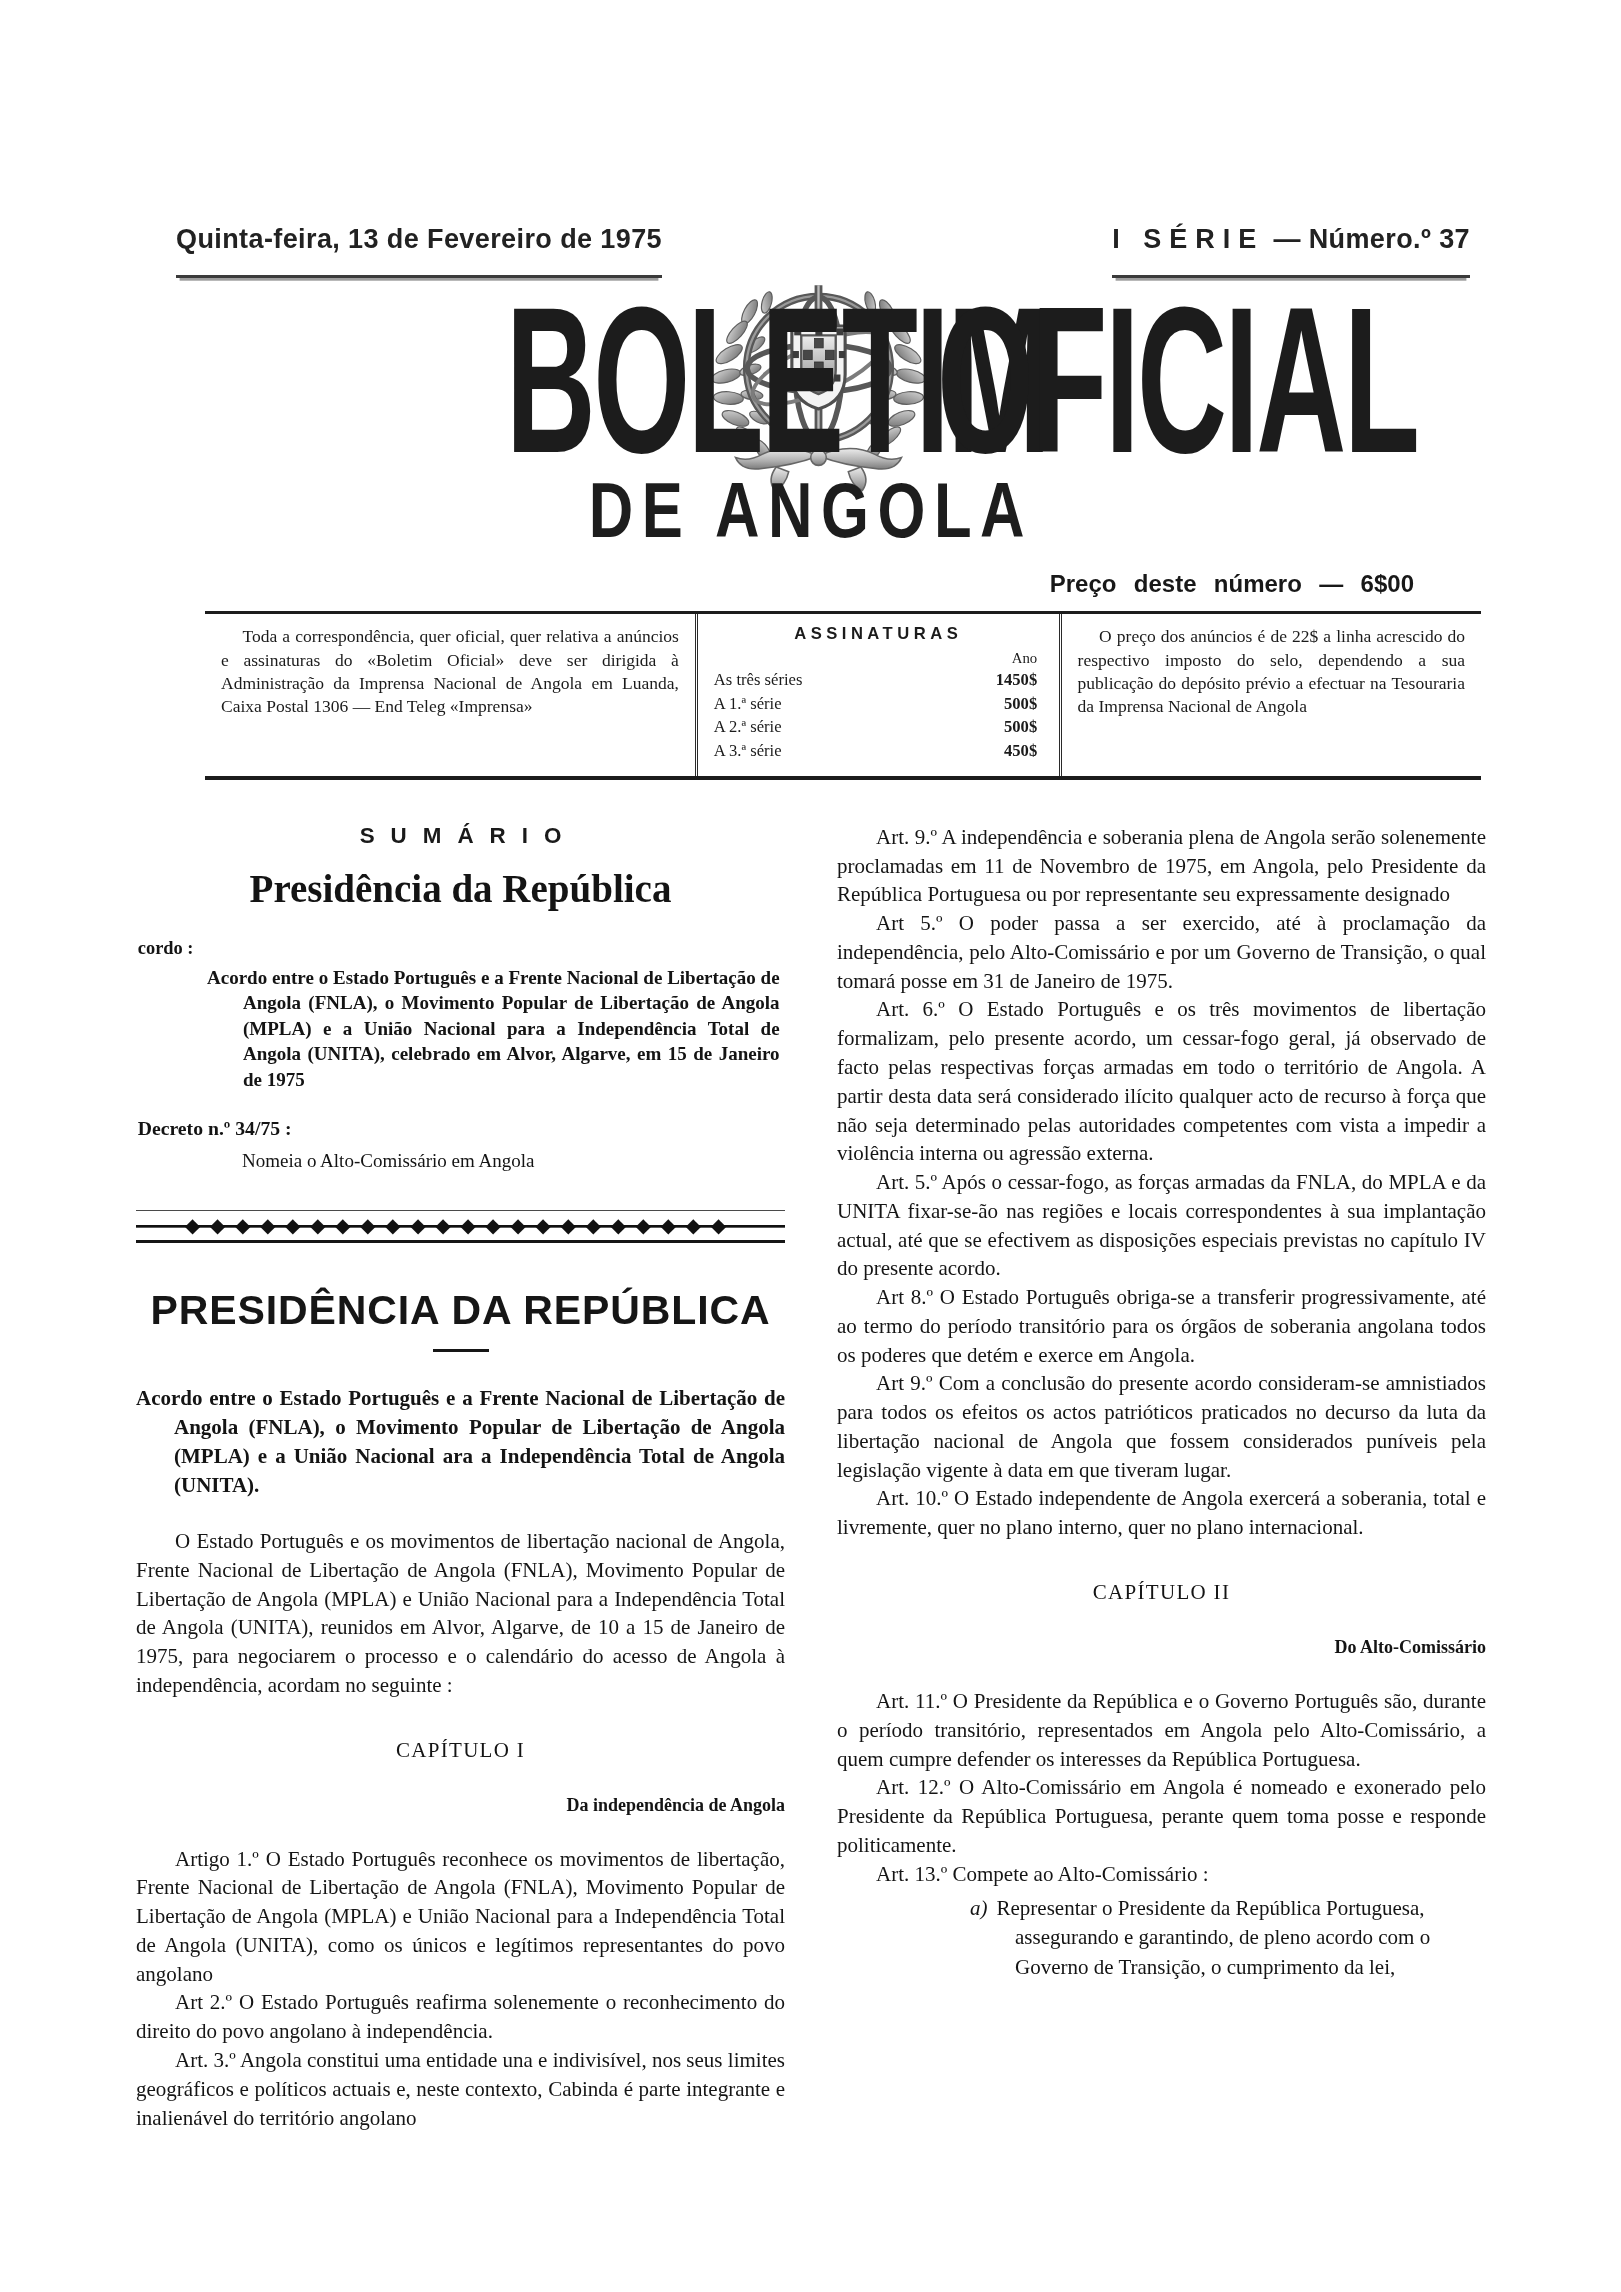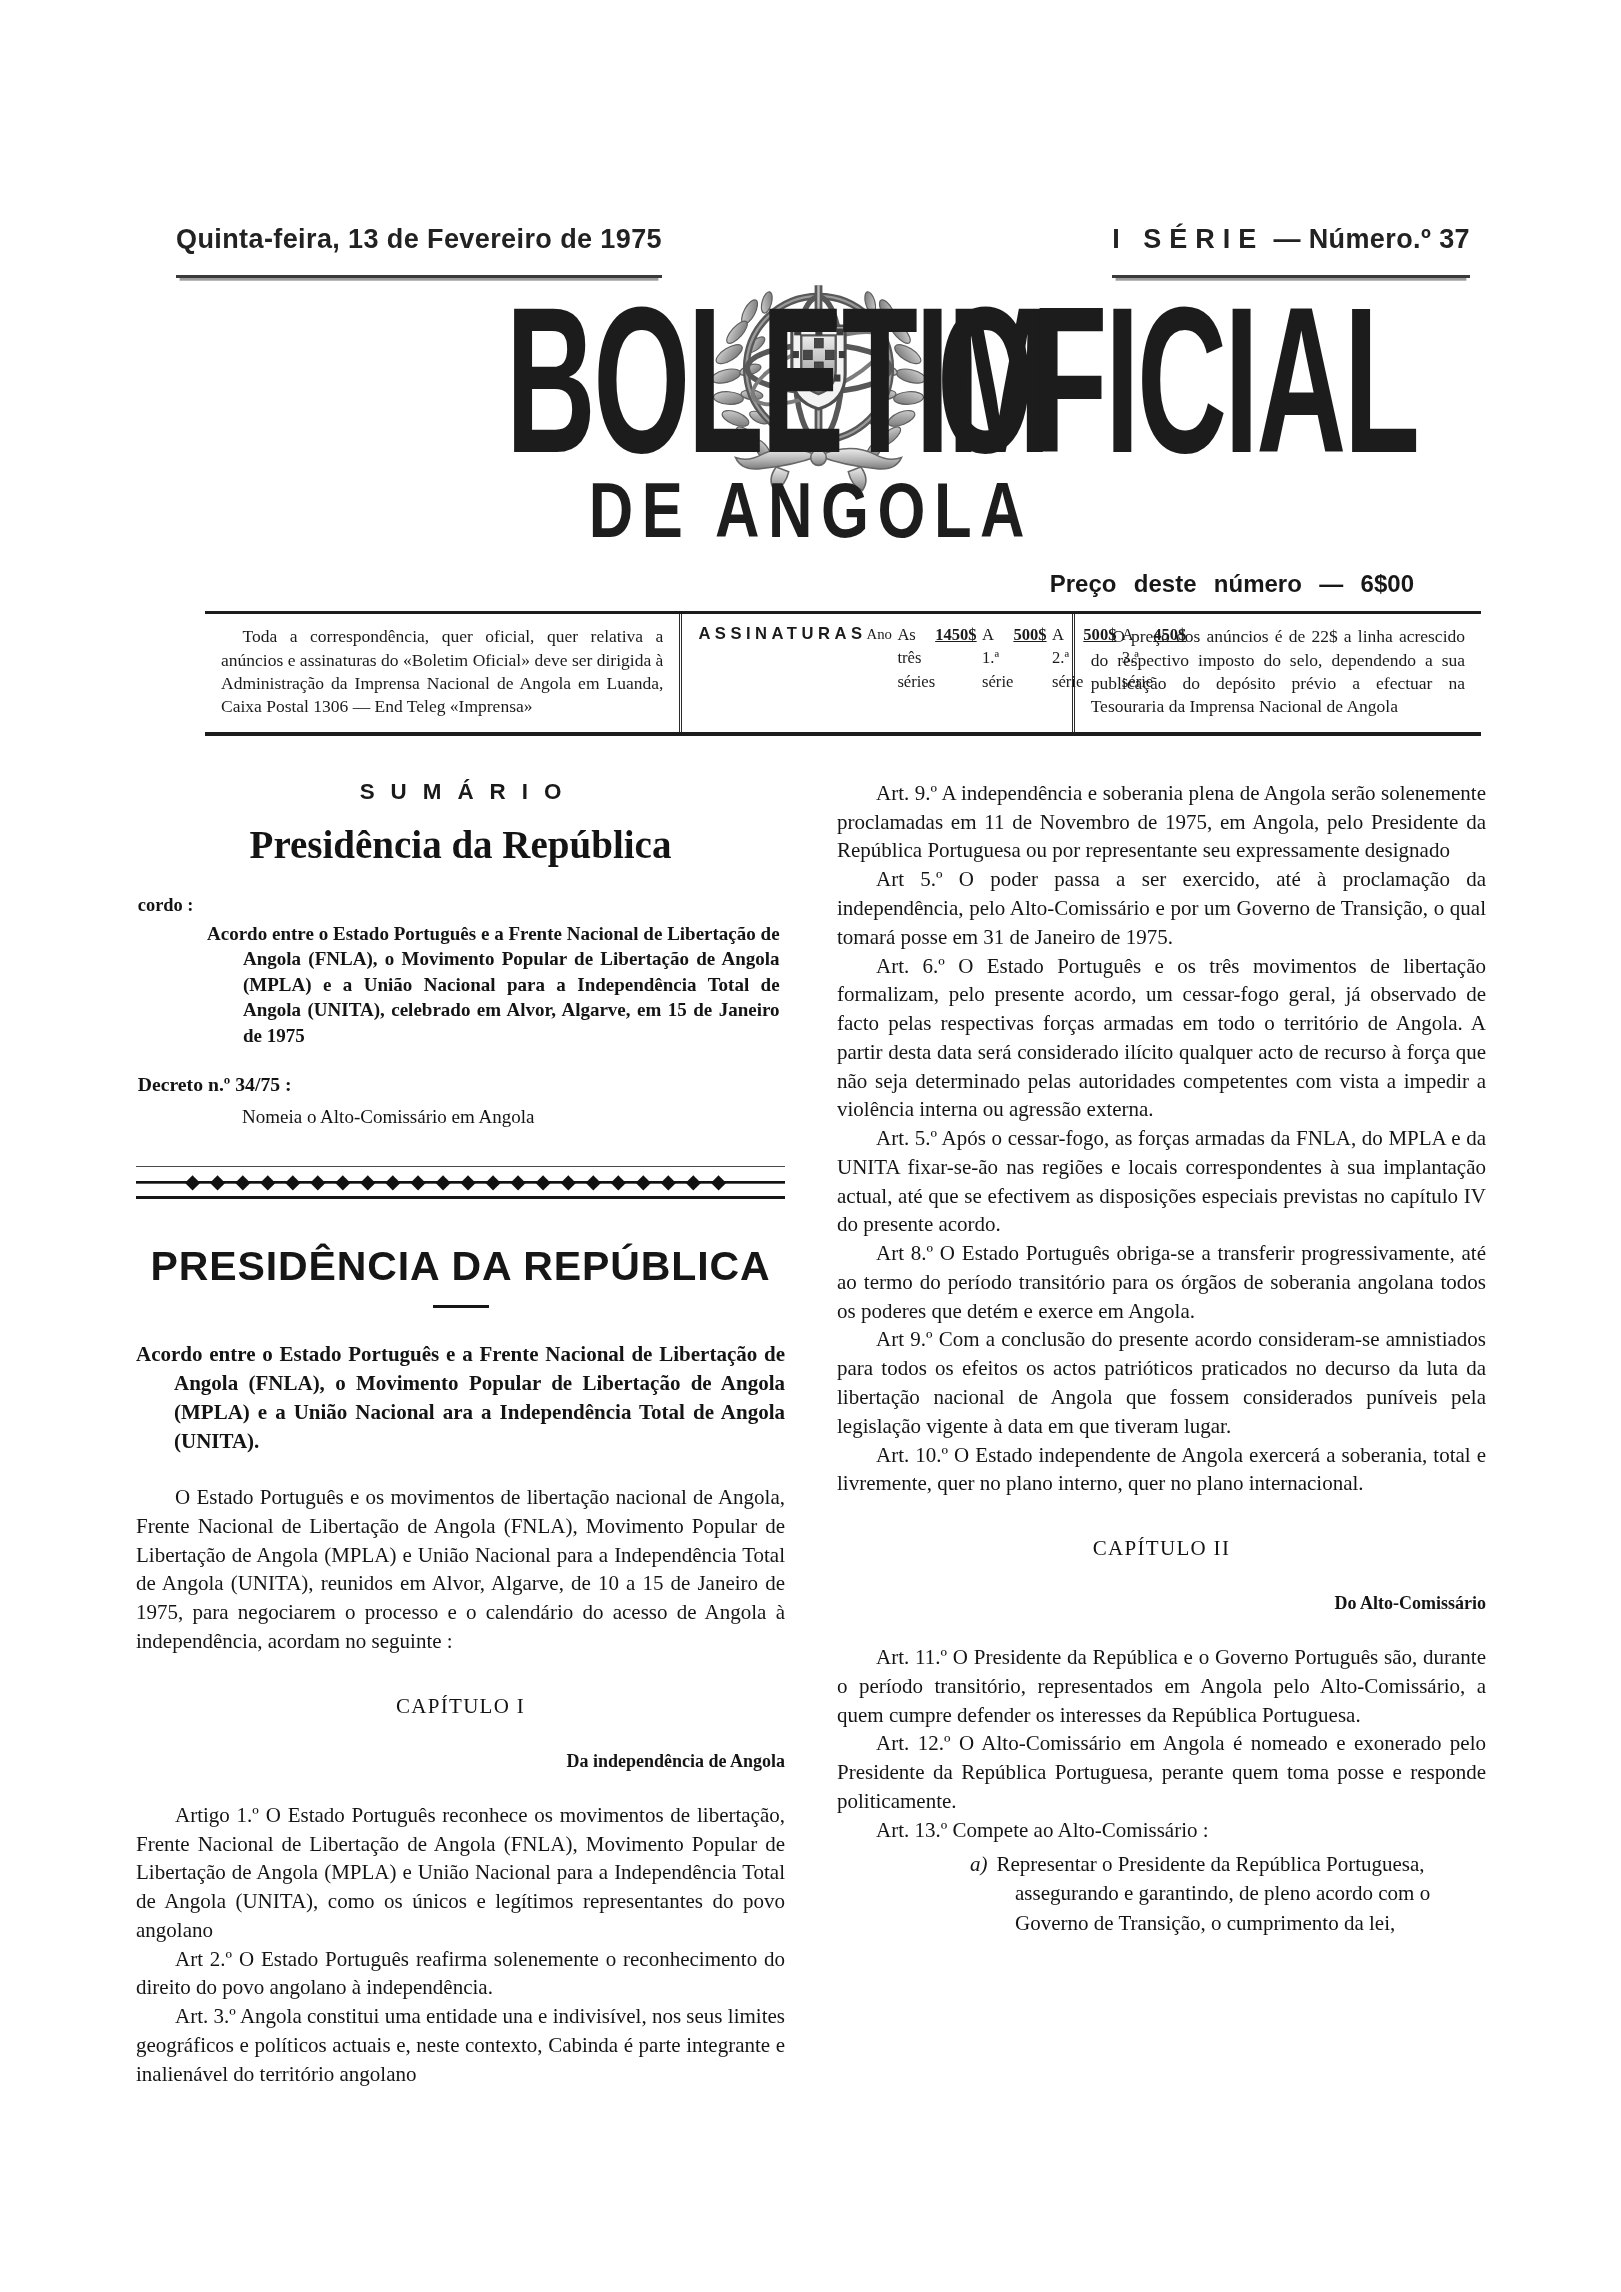--- a/index.html
+++ b/index.html
@@ -55,26 +55,26 @@
 
   
   .infobox{
     margin:12.5px 141px 0 205px;
     border-top:3.6px solid #1c1c1c;border-bottom:4.5px solid #1c1c1c;
     display:flex;align-items:stretch;
   }
   .ib-cell{padding:11.6px 16px 13.4px;font-size:17.5px;line-height:1.33;text-align:justify;color:#1b1b1b;}
   .ib-corr{width:39%;text-indent:21.5px;}
   .ib-subs{width:28%;border-left:3.6px double #2a2a2a;border-right:3.6px double #2a2a2a;
-    text-align:left;display:flex;flex-direction:row;padding-top:9px;}
+    text-align:left;display:flex;flex-direction:column;padding-top:9px;}
   .ib-title{text-align:center;font-family:"Liberation Sans", sans-serif;font-weight:bold;
     font-size:16.6px;letter-spacing:4.5px;margin-bottom:1.8px;}
   .ib-ano{text-align:right;font-size:14.8px;padding-right:5.4px;margin-top:1.8px;}
   .ib-row{display:flex;justify-content:space-between;font-size:16.6px;line-height:1.42;}
-  .ib-row .val{font-weight:bold;padding-right:5.4px;text-decoration:underline;}
+  .ib-row .val{font-weight:bold;padding-right:5.4px;}
   .ib-ann{width:33%;text-indent:21.5px;}
 
   
   .columns{display:flex;gap:52px;margin:43px 136px 0 136px;}
   .col{flex:1;min-width:0;}
 
   .sumario-title{
     text-align:center;font-family:"Liberation Sans", sans-serif;font-weight:bold;
     font-size:22.4px;letter-spacing:16px;text-indent:16px;color:#1a1a1a;
   }

